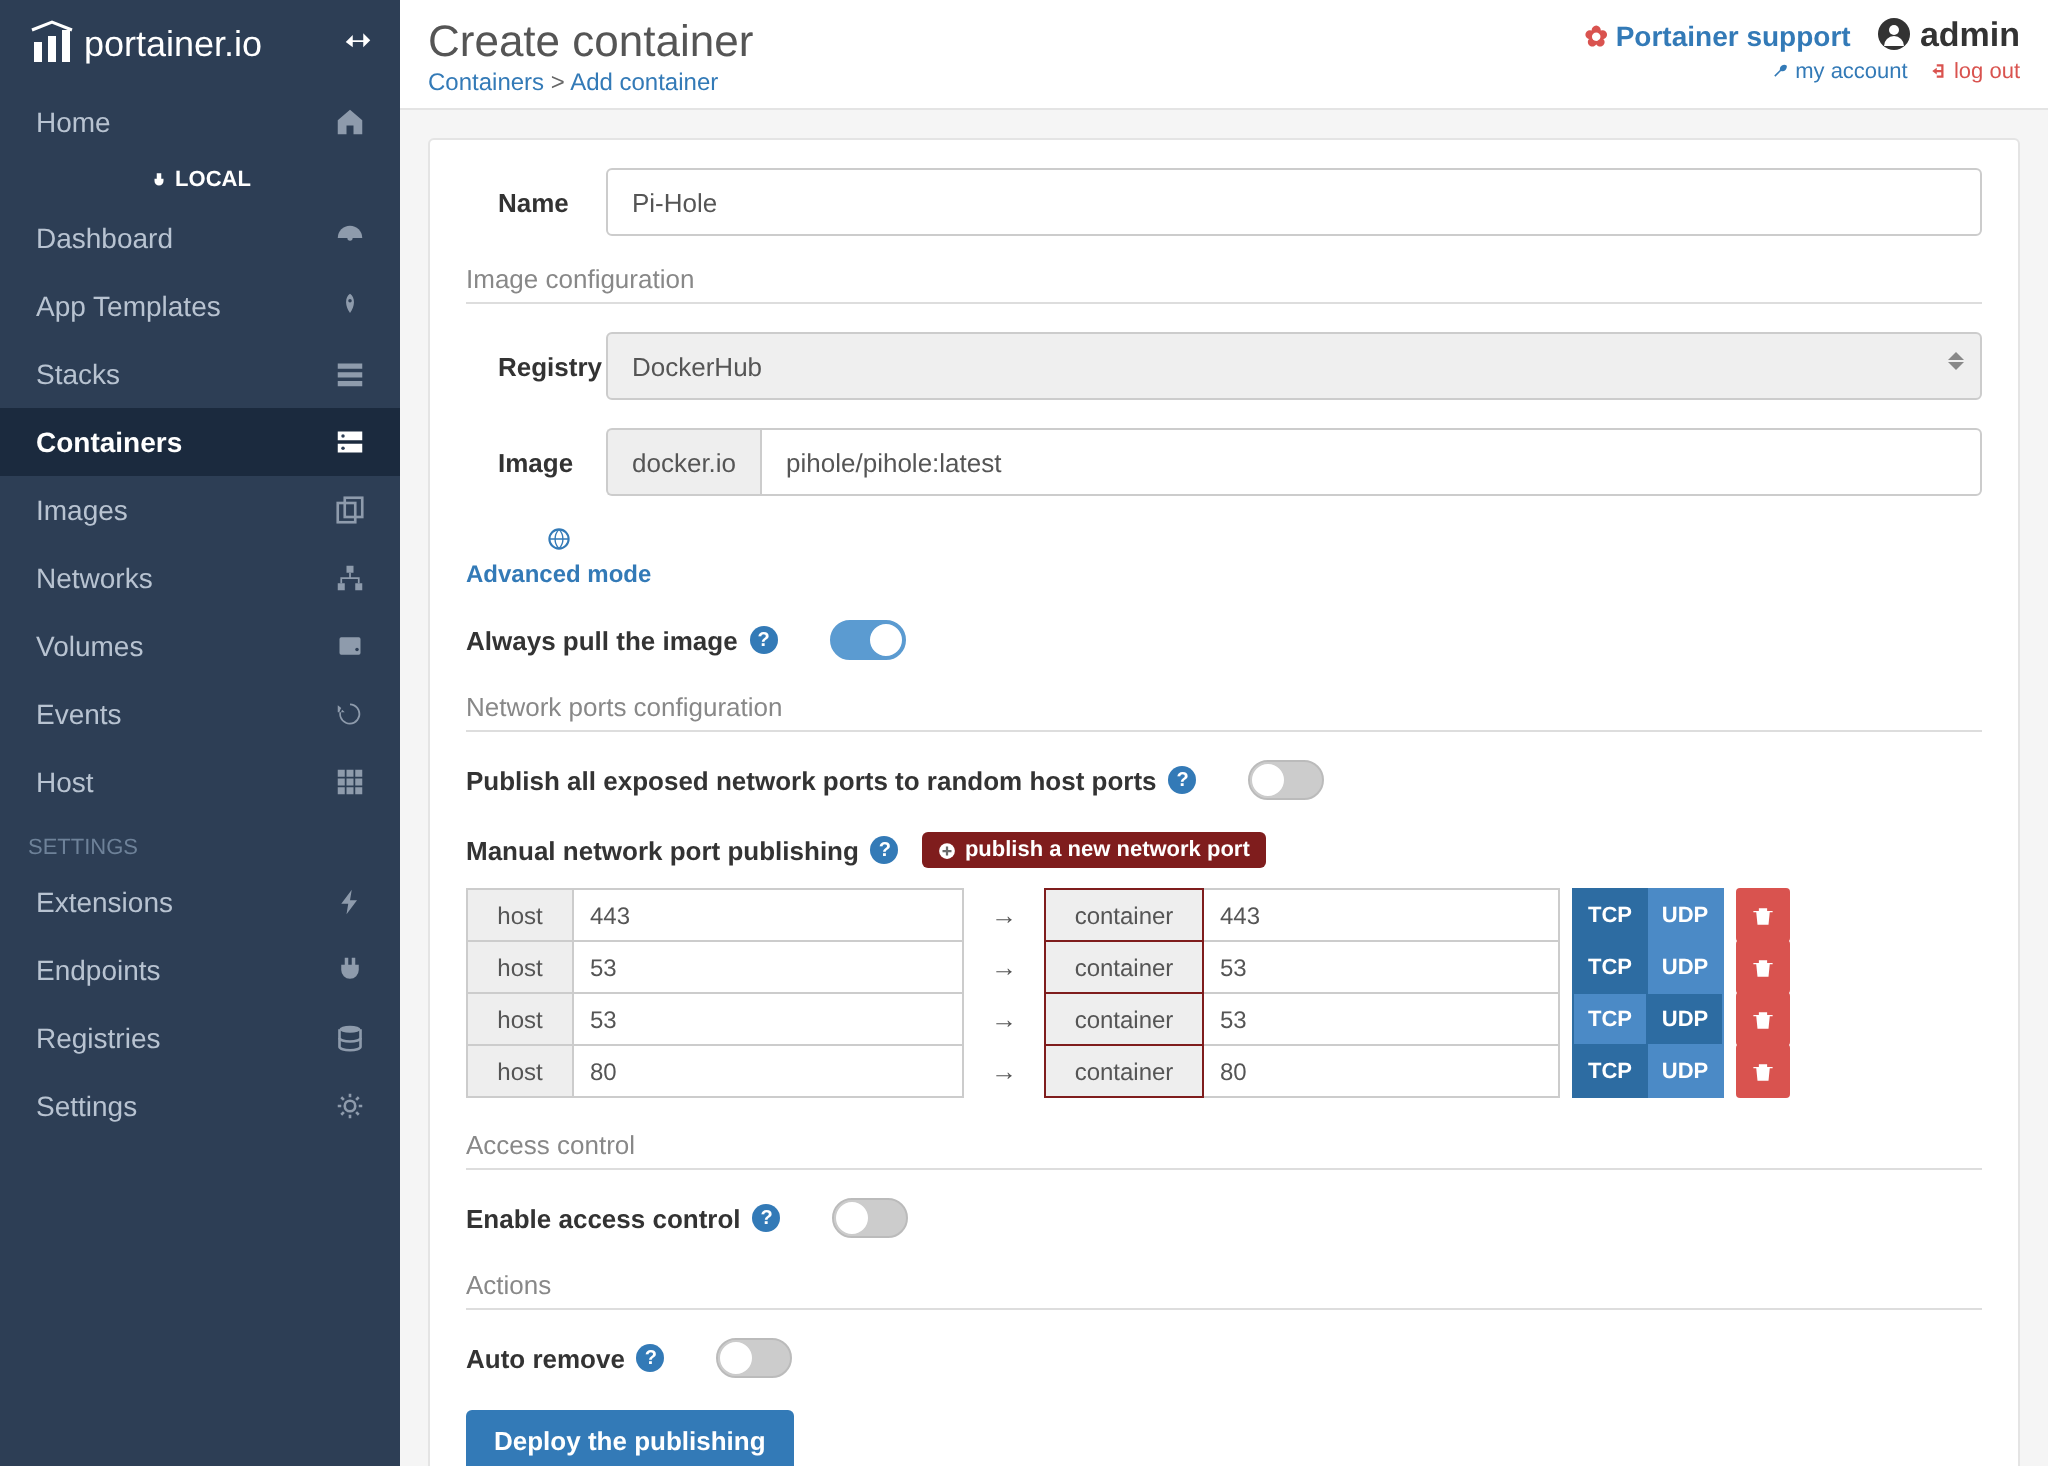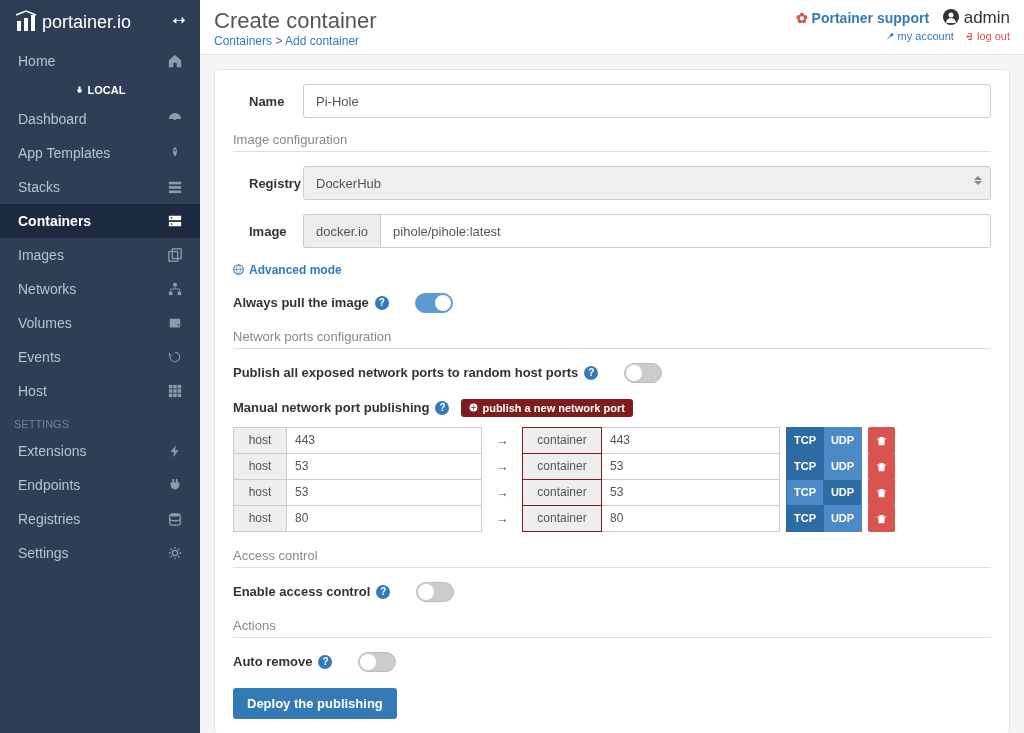--- a/index.html
+++ b/index.html
@@ -24,21 +24,21 @@
 .main { flex: 1; display: flex; flex-direction: column; overflow: hidden; }
 .topbar { background: #fff; padding: 8px 14px 6px; border-bottom: 1px solid #e4e4e4; }
 .topbar-row1 { display: flex; justify-content: space-between; align-items: flex-start; }
 .page-title { font-size: 22px; color: #555; font-weight: 400; }
 .breadcrumb { font-size: 12px; color: #337ab7; margin-top: 0px; }
 .breadcrumb a { color: #337ab7; text-decoration: none; }
 .breadcrumb .sep { color: #666; }
 .header-right { text-align: right; font-size: 12px; }
 .support-link { color: #337ab7; font-weight: 600; font-size: 14px; }
 .support-link .icon { color: #d9534f; }
-.user-chip { color: #333; font-size: 17px; font-weight: 400; margin-left: 10px; }
+.user-chip { color: #333; font-size: 17px; font-weight: 700; margin-left: 10px; }
 .header-sublinks { font-size: 11px; margin-top: 2px; }
 .header-sublinks a { color: #337ab7; text-decoration: none; margin-left: 8px; }
 .header-sublinks a.logout { color: #d9534f; }
 
 .content { flex: 1; overflow-y: auto; padding: 14px; }
 .panel { background: #fff; border: 1px solid #e4e4e4; border-radius: 3px; padding: 14px 18px; }
 
 .form-row { display: flex; align-items: center; margin-bottom: 14px; }
 .form-label { width: 70px; font-size: 13px; font-weight: 700; color: #333; padding-left: 16px; }
 .form-input { flex: 1; height: 34px; border: 1px solid #ccc; border-radius: 3px; padding: 0 12px; font-size: 13px; color: #555; background: #fff; }
@@ -46,21 +46,21 @@
 .section-header { font-size: 13px; color: #888; font-weight: 400; border-bottom: 1px solid #ddd; padding-bottom: 4px; margin-bottom: 14px; margin-top: 4px; }
 
 .select-wrap { flex: 1; height: 34px; border: 1px solid #ccc; border-radius: 3px; background: #efefef; display: flex; align-items: center; padding: 0 12px; position: relative; color: #555; font-size: 13px; }
 .select-wrap::after { content: ''; position: absolute; right: 8px; top: 50%; transform: translateY(-50%); width: 0; height: 0; border-left: 4px solid transparent; border-right: 4px solid transparent; border-top: 4px solid #888; }
 .select-wrap::before { content: ''; position: absolute; right: 8px; top: 40%; transform: translateY(-100%); width: 0; height: 0; border-left: 4px solid transparent; border-right: 4px solid transparent; border-bottom: 4px solid #888; }
 
 .input-group { flex: 1; display: flex; }
 .input-addon { background: #eee; border: 1px solid #ccc; border-right: none; border-radius: 3px 0 0 3px; padding: 0 12px; height: 34px; display: flex; align-items: center; font-size: 13px; color: #555; }
 .input-group .form-input { border-radius: 0 3px 3px 0; }
 
-.link-btn { color: #337ab7; font-size: 12px; font-weight: 600; cursor: pointer; display: inline-flex; align-items: center; gap: 5px; margin-bottom: 16px; }
+.link-btn { color: #337ab7; font-size: 12px; font-weight: 600; cursor: pointer; display: inline-flex; align-items: center; gap: 5px; margin-bottom: 16px; flex-direction: column; }
 .link-btn svg { width: 11px; height: 11px; fill: currentColor; }
 
 .toggle-row { display: flex; align-items: center; margin-bottom: 16px; font-size: 13px; font-weight: 700; color: #333; }
 .help-icon { width: 14px; height: 14px; border-radius: 50%; background: #337ab7; color: #fff; display: inline-flex; align-items: center; justify-content: center; font-size: 10px; font-weight: bold; margin-left: 6px; cursor: help; }
 
 .toggle { width: 38px; height: 20px; border-radius: 10px; background: #ccc; position: relative; margin-left: 26px; cursor: pointer; border: 1px solid #bbb; }
 .toggle .knob { position: absolute; width: 18px; height: 18px; border-radius: 50%; background: #fff; top: 0; left: 0; transition: left 0.2s; border: 1px solid #ccc; }
 .toggle.on { background: #5b9bd1; border-color: #5b9bd1; }
 .toggle.on .knob { left: 18px; border-color: #5b9bd1; }
 

